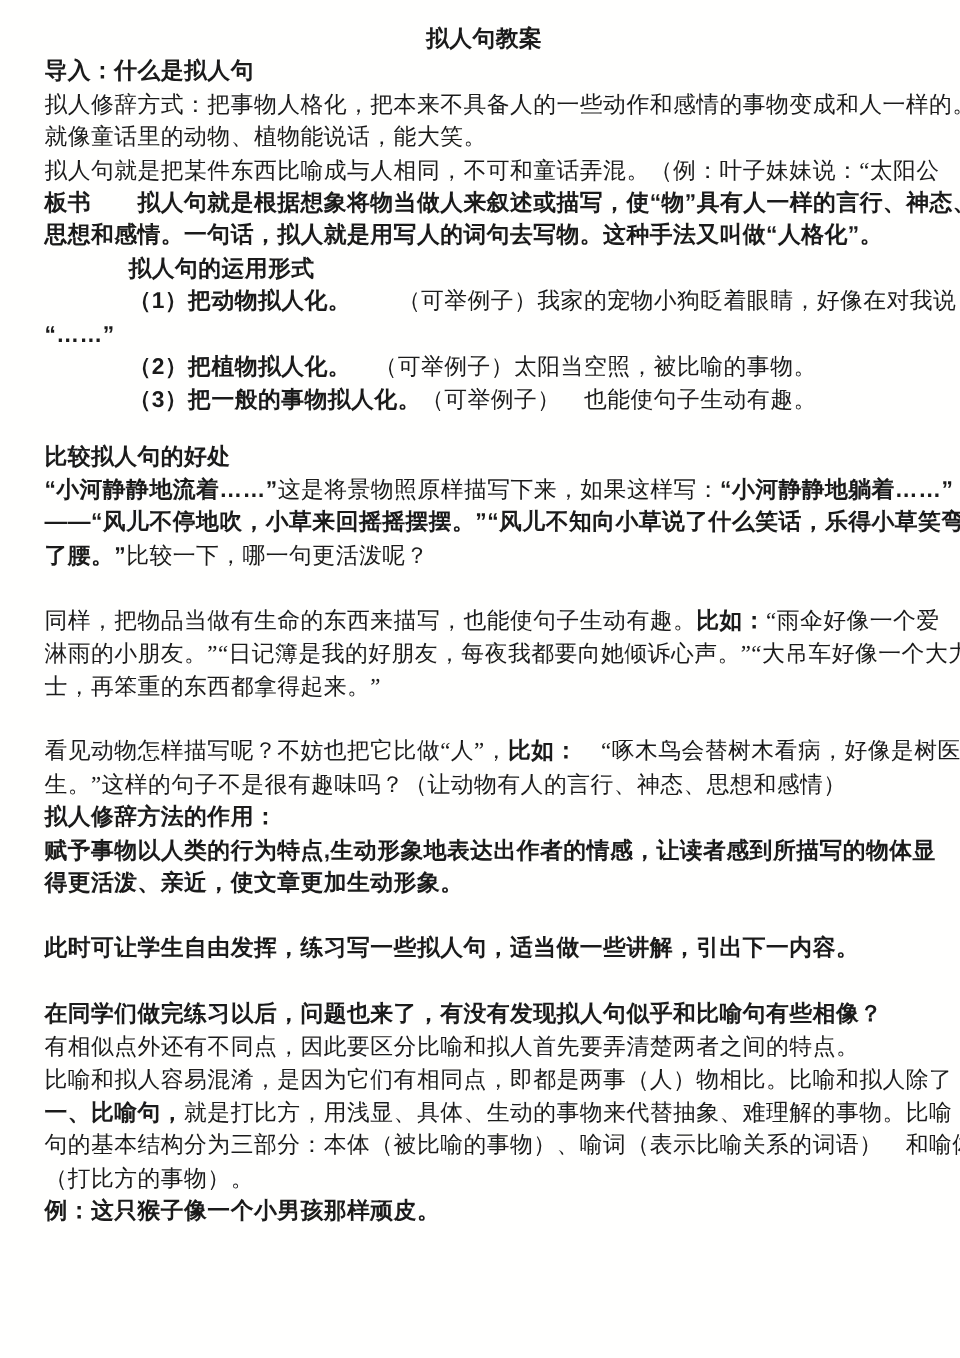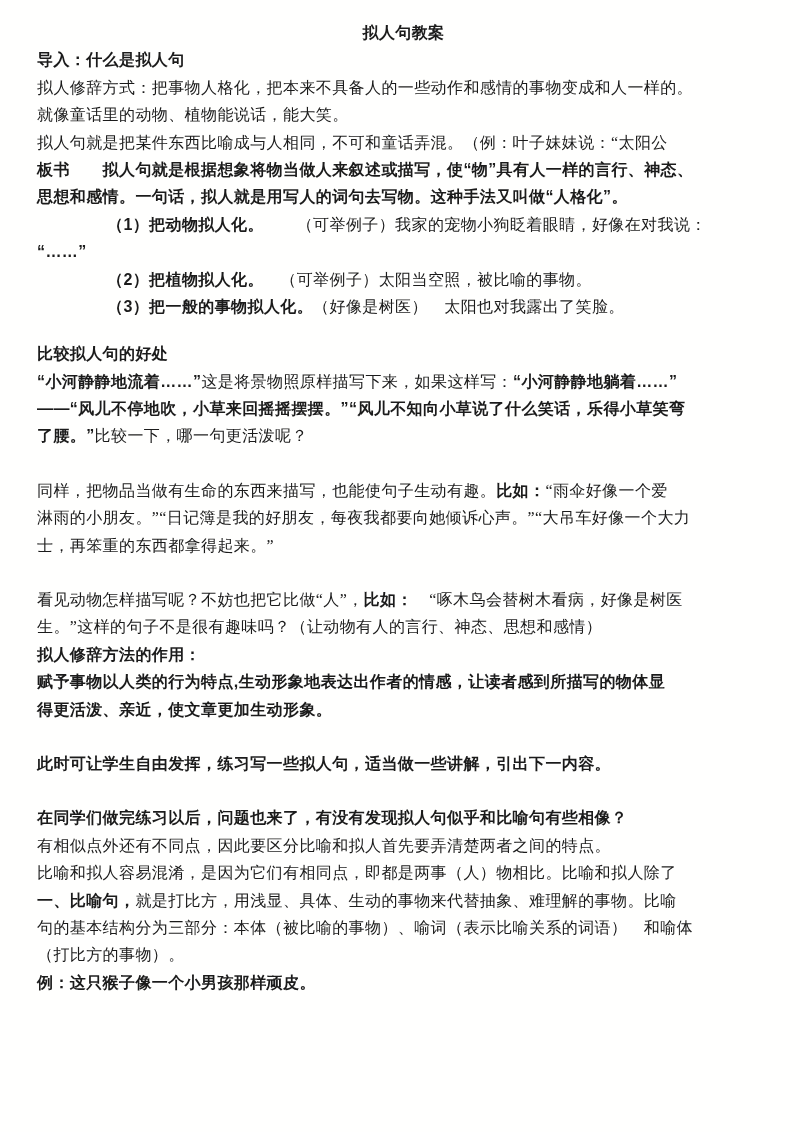--- a/index.html
+++ b/index.html
@@ -13,21 +13,21 @@
     overflow: hidden;
   }
   .page {
     box-sizing: border-box;
     width: 800px;
     height: 1132px;
     padding: 19px 30px 0 37px;
     background: #fffffe;
     color: #1b1b1b;
     font-family: "Liberation Serif", "DejaVu Serif", serif;
-    font-size: 16px;
+    font-size: 19px;
     line-height: 27.4px;
     letter-spacing: 0.4px;
   }
   .ln {
     height: 27.4px;
     white-space: nowrap;
     overflow: visible;
   }
   .ctr { text-align: center; }
   .ind { padding-left: 70px; }
@@ -65,35 +65,38 @@
 
 
   <div class="ln">
     <span class="b">板书　　拟人句就是根据想象将物当做人来叙述或描写，使“物”具有人一样的言行、神态、</span>
   </div>
 
   <div class="ln">
     <span class="b">思想和感情。一句话，拟人就是用写人的词句去写物。这种手法又叫做“人格化”。</span>
   </div>
 
+  <div class="ln ind">
+    <span class="b">拟人句的运用形式</span>
+  </div>
 
   <div class="ln ind">
     <span class="b">（1）把动物拟人化。</span><span>　　（可举例子）我家的宠物小狗眨着眼睛，好像在对我说：</span>
   </div>
 
   <div class="ln">
     <span class="b">“……”</span>
   </div>
 
   <div class="ln ind">
     <span class="b">（2）把植物拟人化。</span><span>　（可举例子）太阳当空照，被比喻的事物。</span>
   </div>
 
   <div class="ln ind">
-    <span class="b">（3）把一般的事物拟人化。</span><span>（好像是树医）　太阳也对我露出了笑脸。</span>
+    <span class="b">（3）把一般的事物拟人化。</span><span>（可举例子）　也能使句子生动有趣。</span>
   </div>
 
   <div class="sp20"></div>
 
   <div class="ln">
     <span class="b">比较拟人句的好处</span>
   </div>
 
   <div class="ln">
     <span class="b">“小河静静地流着……”</span><span>这是将景物照原样描写下来，如果这样写：</span><span class="b">“小河静静地躺着……”</span>

